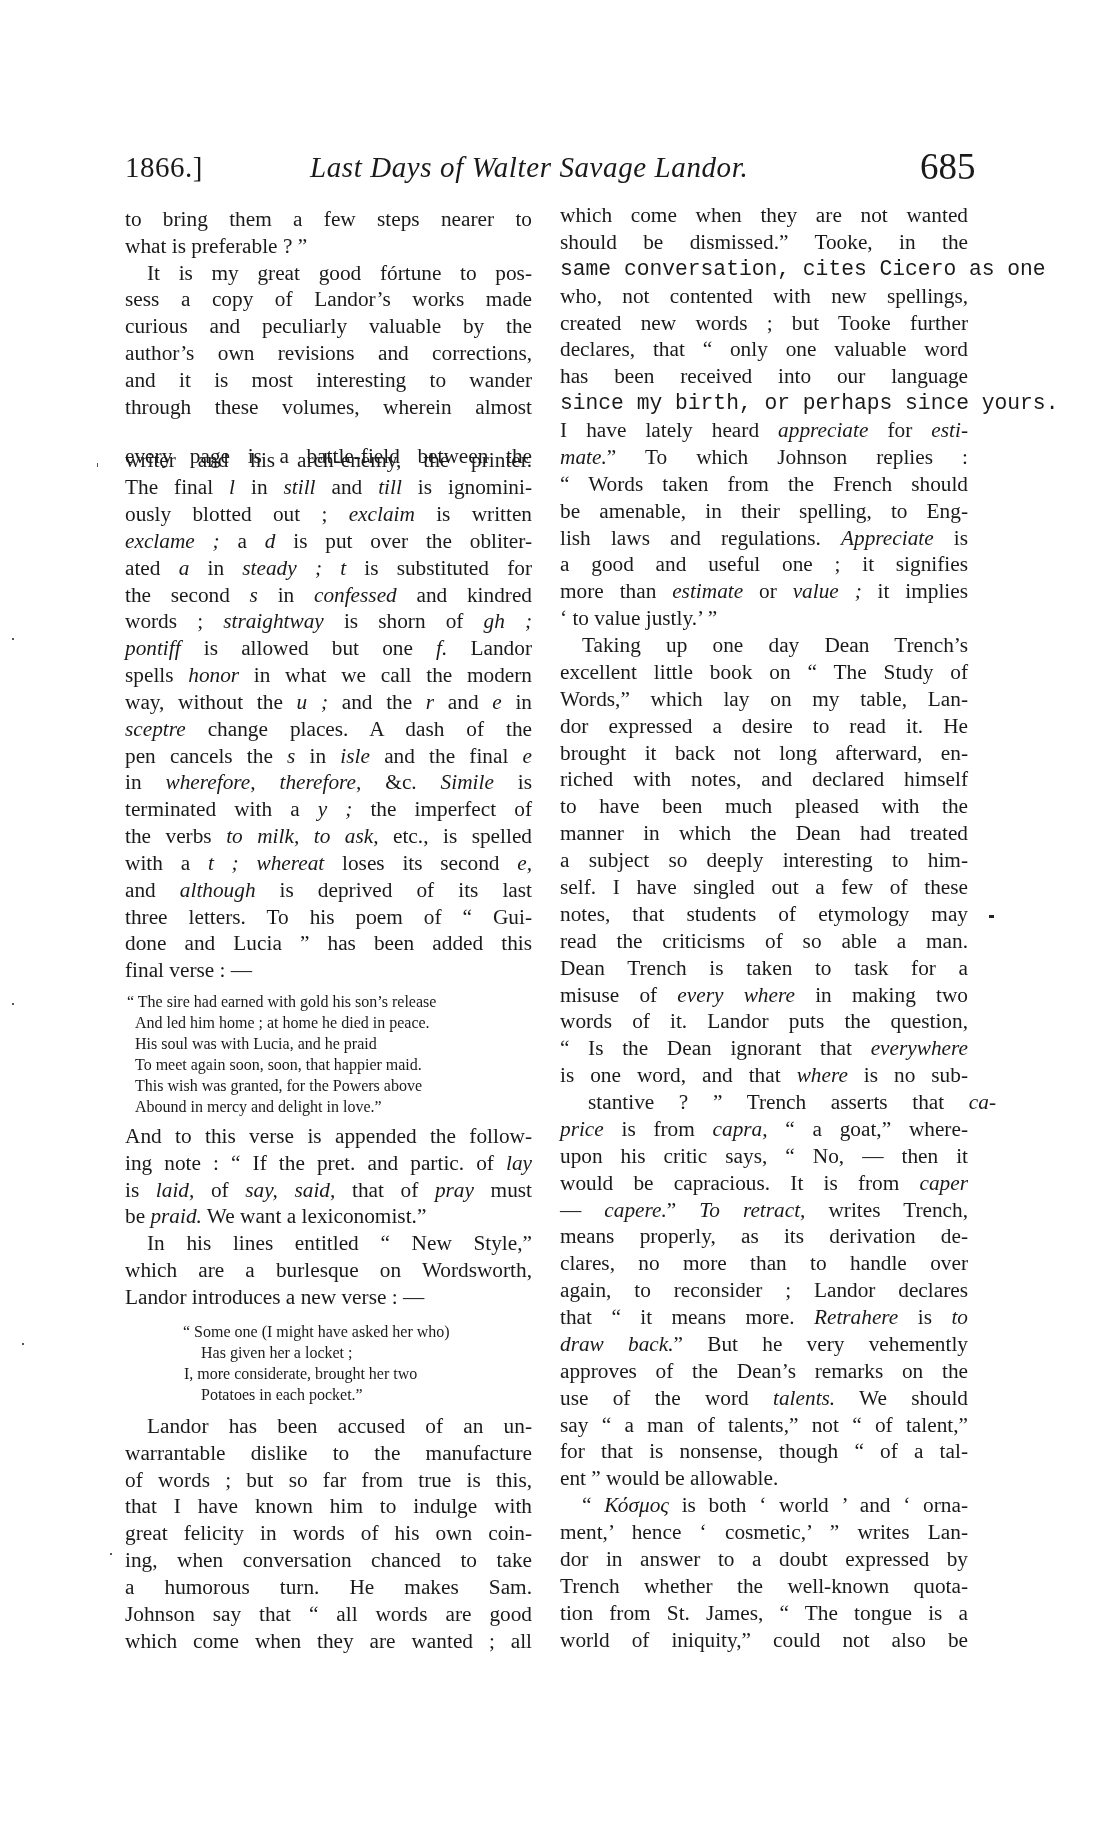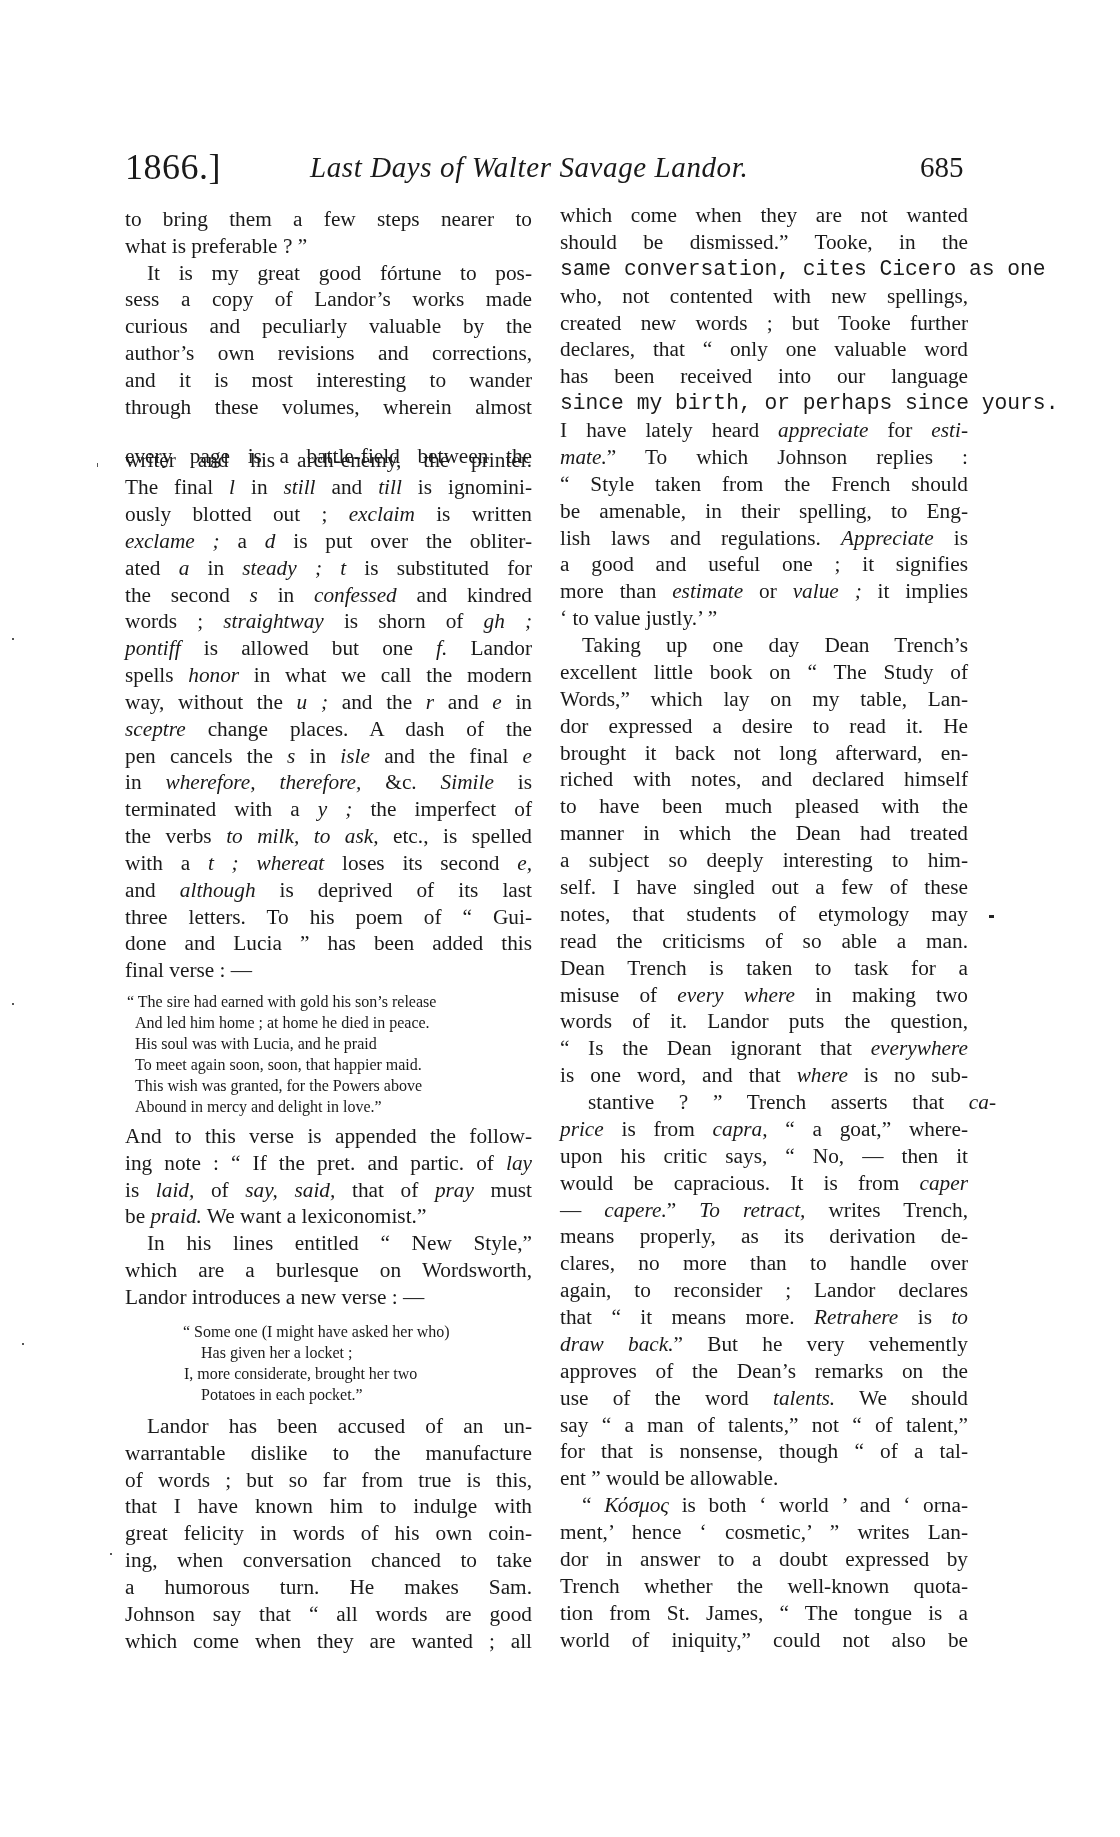--- a/index.html
+++ b/index.html
@@ -1,21 +1,21 @@
 <!DOCTYPE html>
 <html><head>
 <meta charset="utf-8">
 <style>
   html, body { margin:0; padding:0; background:#ffffff; }
   body { width:1120px; height:1837px; position:relative; overflow:hidden;
          font-family:"Liberation Serif","DejaVu Serif",serif; color:#1a1a1a; }
-  .hdr { position:absolute; top:150px; height:34px; line-height:34px; font-size:36px; }
+  .hdr { position:absolute; top:150px; height:34px; line-height:34px; font-size:29px; }
   .hdr-date { left:125px; letter-spacing:0.5px; }
   .hdr-title { left:310px; width:480px; font-style:italic; font-size:29px; letter-spacing:0.6px; }
-  .hdr-page { left:920px; width:50px; text-align:left; font-size:29px; }
+  .hdr-page { left:920px; width:50px; text-align:center; font-size:37px; }
   .col { position:absolute; }
   .col-left { left:125px; width:407px; }
   .col-right { left:560px; width:408px; }
   .ln { position:absolute; left:0; width:100%; height:27px; line-height:27px; font-size:21.3px;
         white-space:nowrap; text-align:justify; text-align-last:justify; }
   .ln.end { text-align-last:left; }
   .ln.ind { padding-left:22px; box-sizing:border-box; }
   .pl { position:absolute; height:21px; line-height:21px; font-size:16px; white-space:nowrap; }
   i { font-style:italic; }
   .speck { position:absolute; width:2px; height:2px; background:#555; }
@@ -88,21 +88,21 @@
     <div class="ln " style="top: 202px;">which come when they are not wanted</div>
     <div class="ln " style="top: 228.88px;">should be dismissed.” Tooke, in the</div>
     <div class="ln " style="top: 255.76px; font-family: Liberation Mono, monospace;">same conversation, cites Cicero as one</div>
     <div class="ln " style="top: 282.64px;">who, not contented with new spellings,</div>
     <div class="ln " style="top: 309.52px;">created new words ; but Tooke further</div>
     <div class="ln " style="top: 336.4px;">declares, that “ only one valuable word</div>
     <div class="ln " style="top: 363.28px;">has been received into our language</div>
     <div class="ln " style="top: 390.16px; font-family: Liberation Mono, monospace;">since my birth, or perhaps since yours.</div>
     <div class="ln " style="top: 417.04px;">I have lately heard <i>appreciate</i> for <i>esti-</i></div>
     <div class="ln " style="top: 443.92px;"><i>mate.</i>” To which Johnson replies :</div>
-    <div class="ln " style="top: 470.8px;">“ Style taken from the French should</div>
+    <div class="ln " style="top: 470.8px;">“ Words taken from the French should</div>
     <div class="ln " style="top: 497.68px;">be amenable, in their spelling, to Eng-</div>
     <div class="ln " style="top: 524.56px;">lish laws and regulations. <i>Appreciate</i> is</div>
     <div class="ln " style="top: 551.44px;">a good and useful one ; it signifies</div>
     <div class="ln " style="top: 578.32px;">more than <i>estimate</i> or <i>value ;</i> it implies</div>
     <div class="ln end" style="top: 605.2px;">‘ to value justly.’ ”</div>
     <div class="ln ind" style="top: 632.08px;">Taking up one day Dean Trench’s</div>
     <div class="ln " style="top: 658.96px;">excellent little book on “ The Study of</div>
     <div class="ln " style="top: 685.84px;">Words,” which lay on my table, Lan-</div>
     <div class="ln " style="top: 712.72px;">dor expressed a desire to read it. He</div>
     <div class="ln " style="top: 739.6px;">brought it back not long afterward, en-</div>

